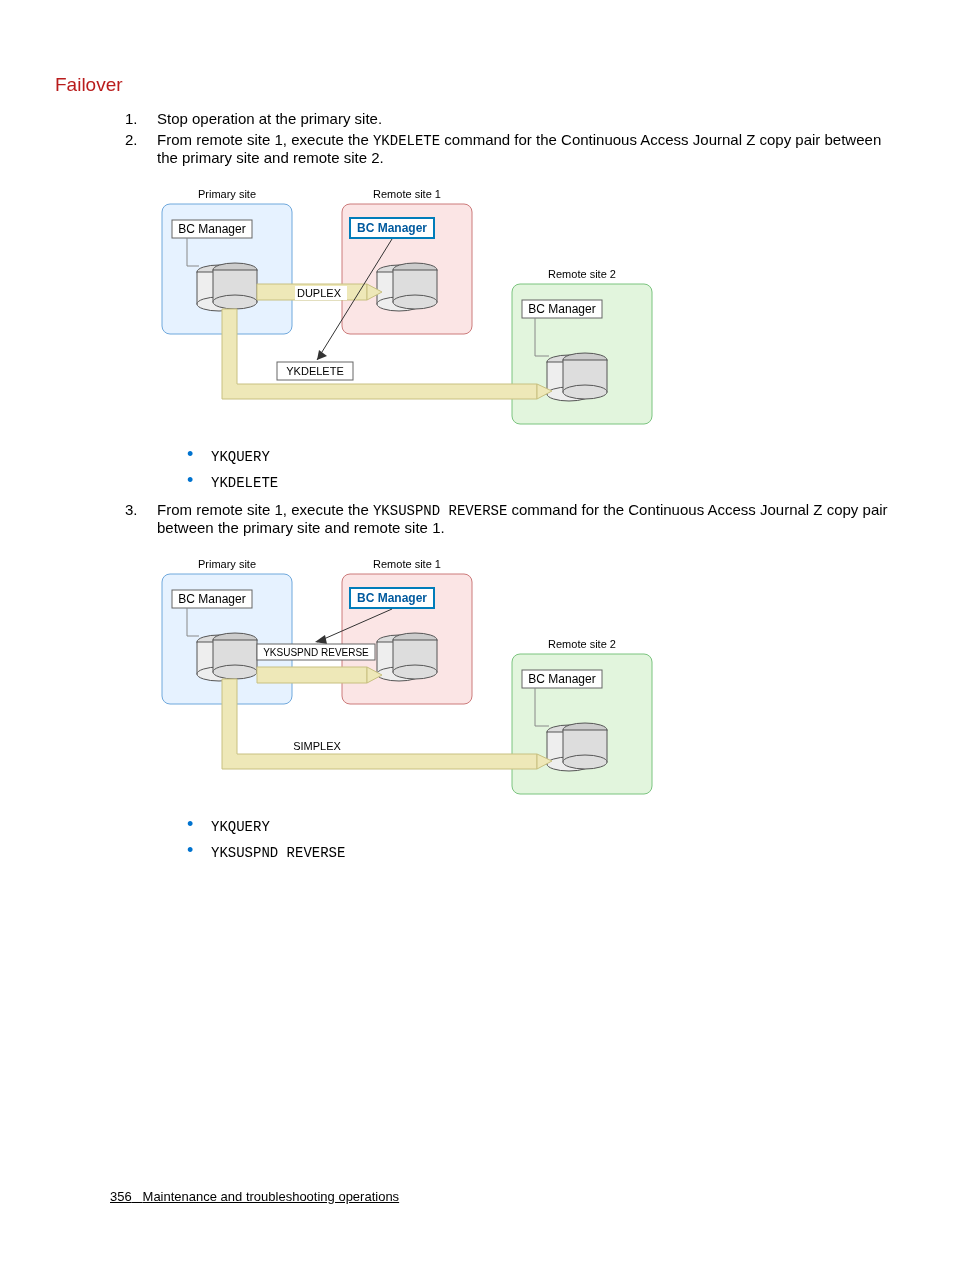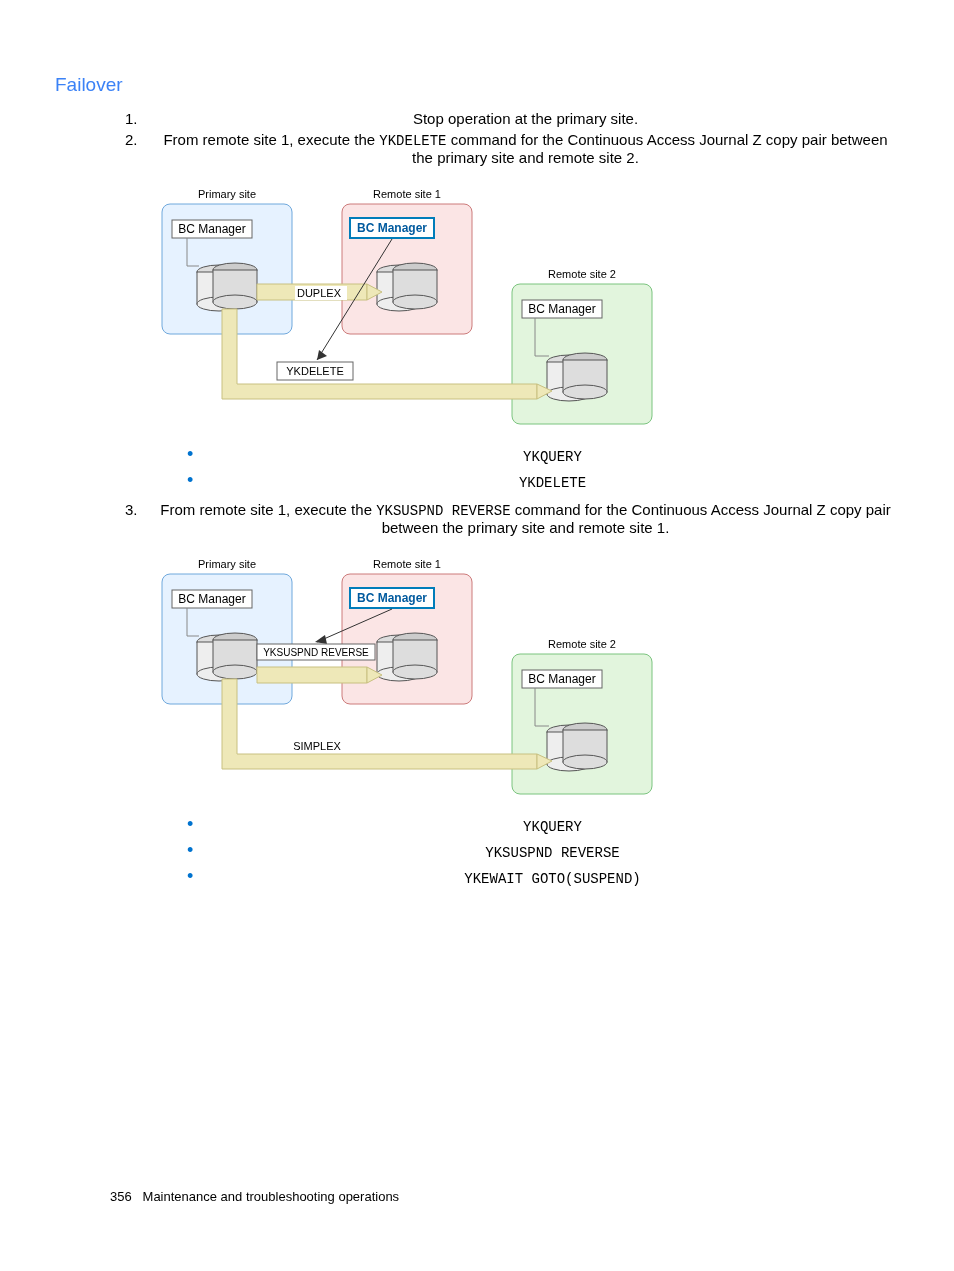--- a/index.html
+++ b/index.html
@@ -6,32 +6,31 @@
     font-family: Arial, Helvetica, sans-serif;
     font-size: 15px;
     color: #000;
     background: #fff;
     margin: 0;
     padding: 55px 60px 40px 55px;
     width: 954px;
     box-sizing: border-box;
   }
   .heading {
-    color: #3b82f6;
+    color: #b91c1c;
     font-size: 19px;
     font-weight: normal;
     margin-bottom: 14px;
     margin-top: 19px;
   }
   ol.main-list {
     margin: 0 0 0 70px;
     padding: 0;
     list-style: none;
     counter-reset: item;
-    text-align: center;
   }
   ol.main-list > li {
     counter-increment: item;
     margin-bottom: 4px;
     position: relative;
     padding-left: 32px;
   }
   ol.main-list > li::before {
     content: counter(item) ".";
     position: absolute;
@@ -62,20 +61,21 @@
     left: 0;
     color: #0073cf;
     font-size: 18px;
     line-height: 15px;
   }
   .footer {
     position: absolute;
     bottom: 40px;
     left: 55px;
     font-size: 13px;
+    text-decoration: underline;
   }
   .page-wrap {
     position: relative;
     min-height: 1170px;
   }
 
   
   .diagram svg { display: block; }
   .sitebox-primary { fill: #e6f2ff; stroke: #6fa8dc; stroke-width: 1; rx:8; ry:8; }
   .sitebox-remote1 { fill: #fbe5e5; stroke: #cc7a7a; stroke-width: 1; rx:8; ry:8; }
@@ -226,21 +226,20 @@
         <line x1="30" y1="54" x2="30" y2="82" stroke="#888"></line>
         <line x1="30" y1="82" x2="42" y2="82" stroke="#888"></line>
         <line x1="378" y1="134" x2="378" y2="172" stroke="#888"></line>
         <line x1="378" y1="172" x2="392" y2="172" stroke="#888"></line>
       </svg>
     </div>
 
     <ul class="sub-bullets">
       <li><span class="mono">YKQUERY</span></li>
       <li><span class="mono">YKSUSPND REVERSE</span></li>
-      <li><span class="mono">YKEWAIT GOTO(SUSPEND)</span></li>
     </ul>
   </li>
 
 </ol>
 
 <div class="footer">
   <span>356</span>&nbsp;&nbsp;&nbsp;<span>Maintenance and troubleshooting operations</span>
 </div>
 
 </div>

